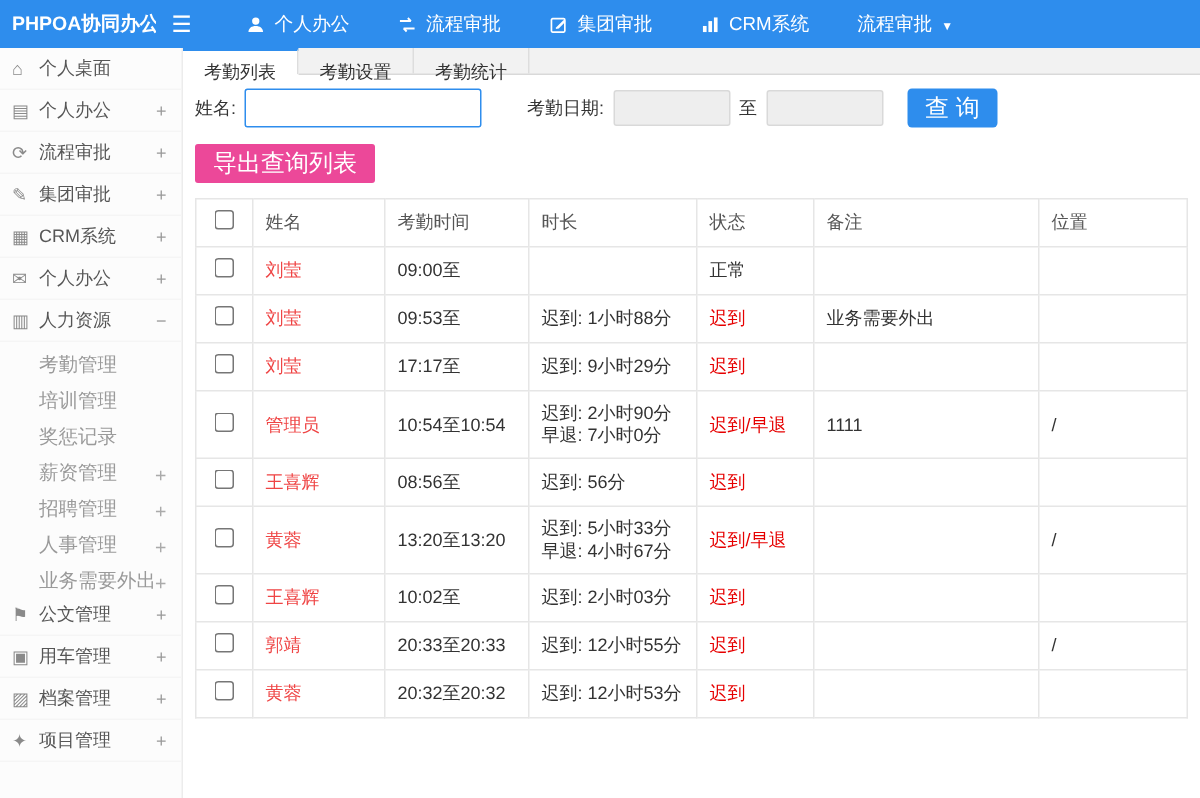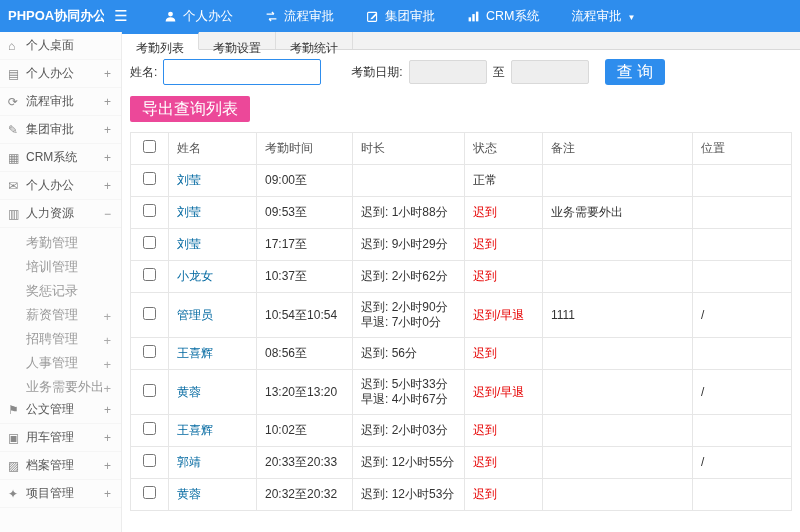--- a/index.html
+++ b/index.html
@@ -46,21 +46,21 @@
   
   .att-table { border-collapse: collapse; margin: 0 8px; width: calc(100% - 16px); table-layout: fixed; }
   .att-table th, .att-table td { border: 1px solid #e6e6e6; padding: 7px 8px; text-align: left; vertical-align: middle; line-height: 15px; font-weight: normal; }
   .att-table th { color: #555; height: 30px; background: #fff; }
   .att-table th:nth-child(1), .att-table td:nth-child(1) { width: 38px; text-align: center; }
   .att-table th:nth-child(2) { width: 88px; }
   .att-table th:nth-child(3) { width: 96px; }
   .att-table th:nth-child(4) { width: 112px; }
   .att-table th:nth-child(5) { width: 78px; }
   .att-table th:nth-child(6) { width: 150px; }
-  .name-link { color: #0369a1; text-decoration: none; cursor: pointer; }
+  .name-link { color: #ef4444; text-decoration: none; cursor: pointer; }
   .st-late { color: #e60000; }
   .st-normal { color: #333; }
   input[type=checkbox] { width: 13px; height: 13px; }
 </style>
 </head>
 <body>
 
 <div class="app">
 
   <header class="navbar">
@@ -252,31 +252,20 @@
             <td>17:17至</td>
             <td>
               <div>迟到: 9小时29分</div>
             </td>
             <td><span class="st-late">迟到</span></td>
             <td></td>
             <td></td>
           </tr>
           <tr>
             <td><input type="checkbox" style=""></td>
-            <td><a class="name-link">小龙女</a></td>
-            <td>10:37至</td>
-            <td>
-              <div>迟到: 2小时62分</div>
-            </td>
-            <td><span class="st-late">迟到</span></td>
-            <td></td>
-            <td></td>
-          </tr>
-          <tr>
-            <td><input type="checkbox" style=""></td>
             <td><a class="name-link">管理员</a></td>
             <td>10:54至10:54</td>
             <td>
               <div>迟到: 2小时90分</div>
               <div>早退: 7小时0分</div>
             </td>
             <td><span class="st-late">迟到/早退</span></td>
             <td>1111</td>
             <td>/</td>
           </tr>

